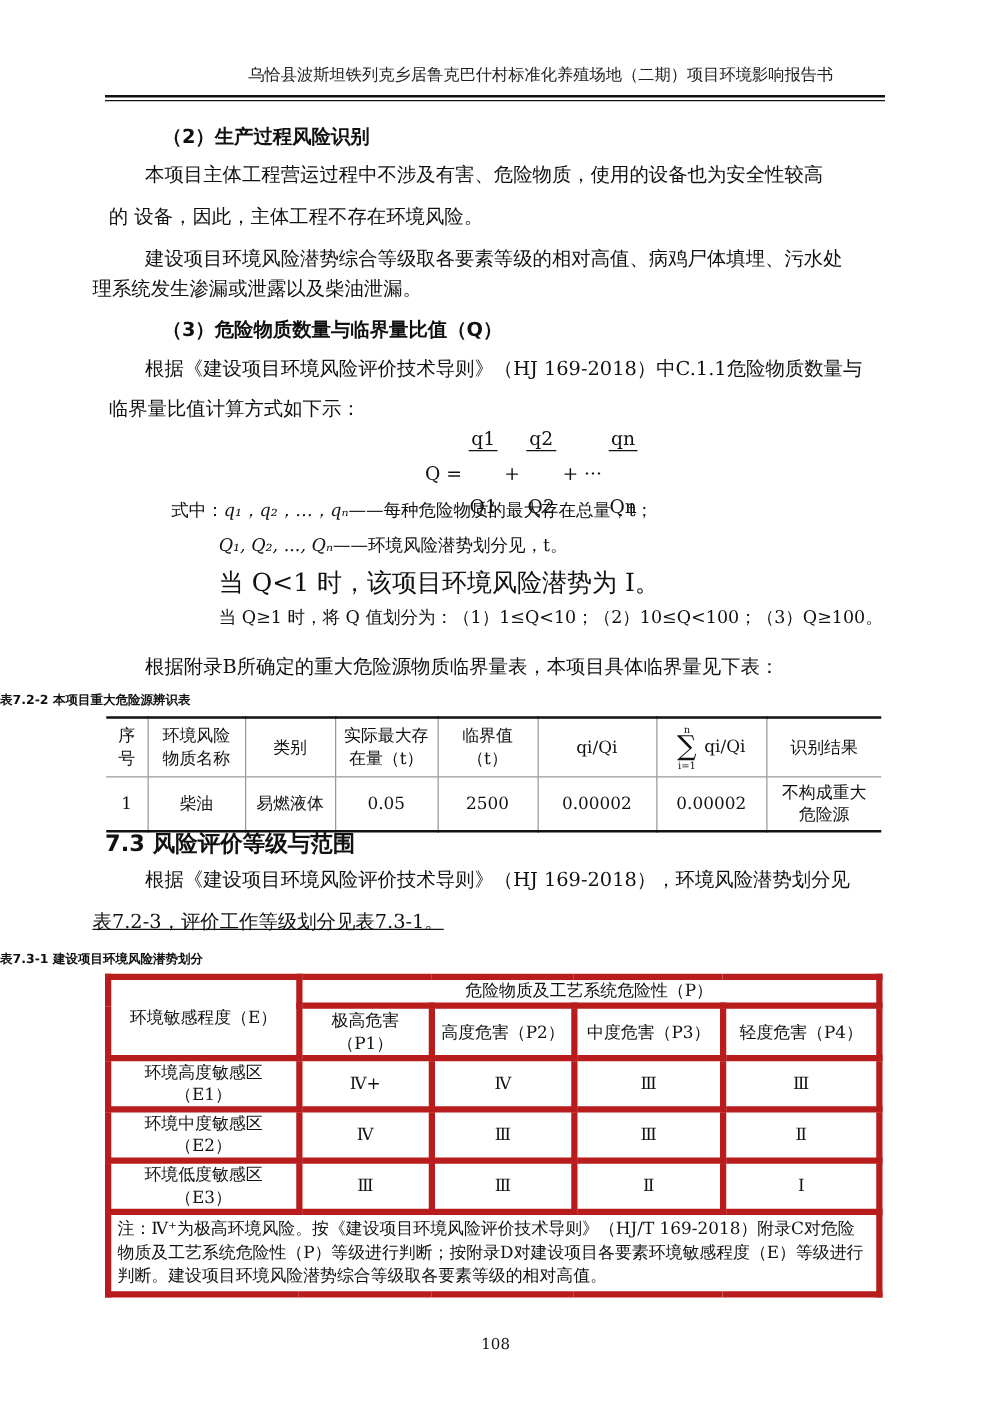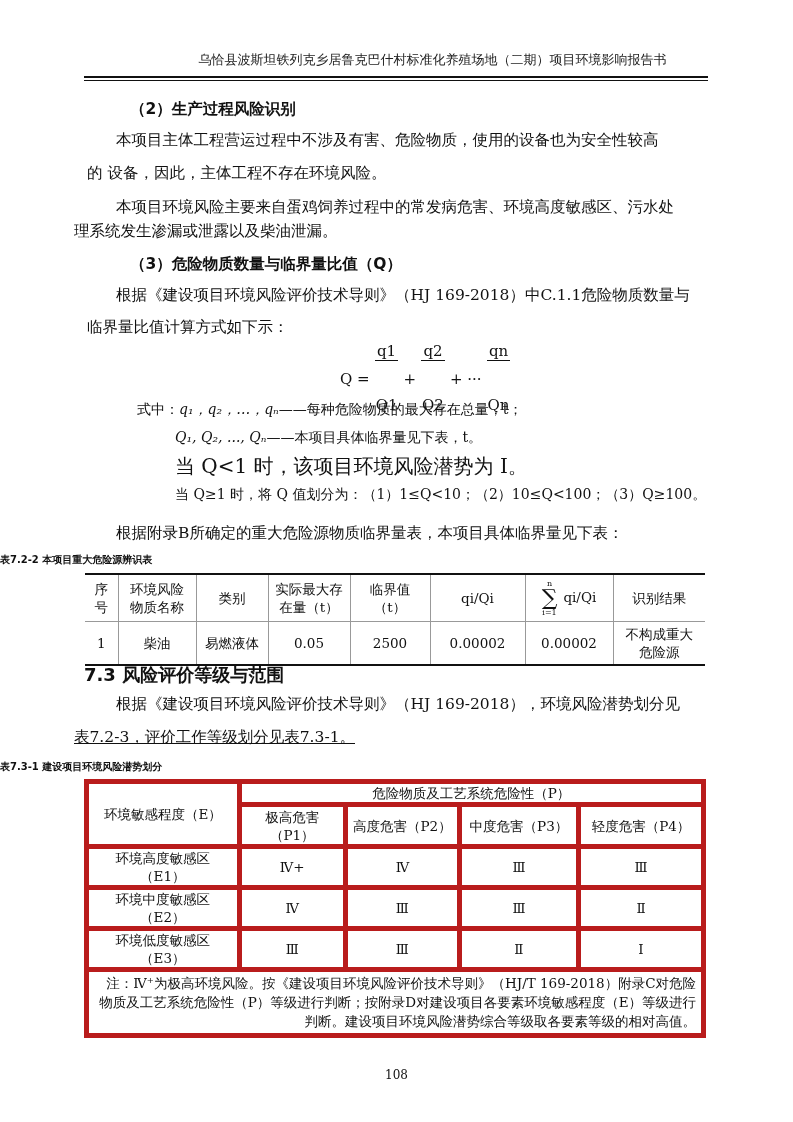--- a/index.html
+++ b/index.html
@@ -27,35 +27,35 @@
   #t1 td { border-left:1px solid #999; border-right:1px solid #999; border-bottom:1px solid #999; }
   #t1 tr td:first-child { border-left:none; }
   #t1 tr td:last-child { border-right:none; }
   #t1 tr.r-head td { height:46px; }
   #t1 tr.r-body td { height:42px; border-bottom:none; }
 
   #t2 { left:84px; top:779px; width:622px; border:1.5px solid #333; }
   #t2 td { border:5px solid #b91c1c; }
   .sigma { display:inline-flex; flex-direction:column; align-items:center; font-size:8px; line-height:9px; vertical-align:middle; margin-right:6px; }
   .sigma .s { font-size:22px; line-height:20px; }
-  .note { text-align:right; padding:2px 5px !important; font-size:13.5px; line-height:19px; white-space:normal; }
+  .note { text-align:left; padding:2px 5px !important; font-size:13.5px; line-height:19px; white-space:normal; }
   .pageno { left:0; width:793px; top:1068px; text-align:center; font-size:12px; }
   i { font-style:italic; }
 </style>
 </head>
 <body>
 
 <div class="abs header-title">乌恰县波斯坦铁列克乡居鲁克巴什村标准化养殖场地（二期）项目环境影响报告书</div>
 <div class="abs header-rule1"></div>
 <div class="abs header-rule2"></div>
 
 <div class="abs bold" style="left:130px;top:99px;">（2）生产过程风险识别</div>
 <div class="abs txt" style="left:116px;top:130px;">本项目主体工程营运过程中不涉及有害、危险物质，使用的设备也为安全性较高</div>
 <div class="abs txt" style="left:87px;top:163px;">的 设备，因此，主体工程不存在环境风险。</div>
-<div class="abs txt" style="left:116px;top:197px;">本项目环境风险主要来自蛋鸡饲养过程中的常发病危害、环境高度敏感区、污水处</div>
+<div class="abs txt" style="left:116px;top:197px;">建设项目环境风险潜势综合等级取各要素等级的相对高值、病鸡尸体填埋、污水处</div>
 <div class="abs txt" style="left:74px;top:221px;">理系统发生渗漏或泄露以及柴油泄漏。</div>
 
 <div class="abs bold" style="left:130px;top:254px;">（3）危险物质数量与临界量比值（Q）</div>
 <div class="abs txt" style="left:116px;top:285px;">根据《建设项目环境风险评价技术导则》（HJ 169-2018）中C.1.1危险物质数量与</div>
 <div class="abs txt" style="left:87px;top:317px;">临界量比值计算方式如下示：</div>
 
 <div class="abs formula">
   <span>Q =</span>
   <span class="frac">
     <span class="num">q1</span>
@@ -70,21 +70,21 @@
   <span class="frac">
     <span class="num">qn</span>
     <span class="den">Qn</span>
   </span>
 </div>
 
 <div class="abs txt" style="left:137px;top:399px;font-size:14px;">
   <span>式中：</span><i>q₁，q₂，…，qₙ</i><span>——每种危险物质的最大存在总量，t；</span>
 </div>
 <div class="abs txt" style="left:175px;top:427px;font-size:14px;">
-  <i>Q₁, Q₂, ..., Qₙ</i><span>——本项目具体临界量见下表，t。</span>
+  <i>Q₁, Q₂, ..., Qₙ</i><span>——环境风险潜势划分见，t。</span>
 </div>
 <div class="abs txt" style="left:175px;top:456px;font-size:20px;">当 Q&lt;1 时，该项目环境风险潜势为 Ⅰ。</div>
 <div class="abs txt" style="left:175px;top:484px;font-size:14px;">当 Q≥1 时，将 Q 值划分为：（1）1≤Q&lt;10；（2）10≤Q&lt;100；（3）Q≥100。</div>
 
 <div class="abs txt" style="left:116px;top:523px;">根据附录B所确定的重大危险源物质临界量表，本项目具体临界量见下表：</div>
 
 <div class="abs cap" style="left:0;width:793px;top:553px;">表7.2-2 本项目重大危险源辨识表</div>
 <table id="t1">
   <colgroup>
     <col style="width:33px">

